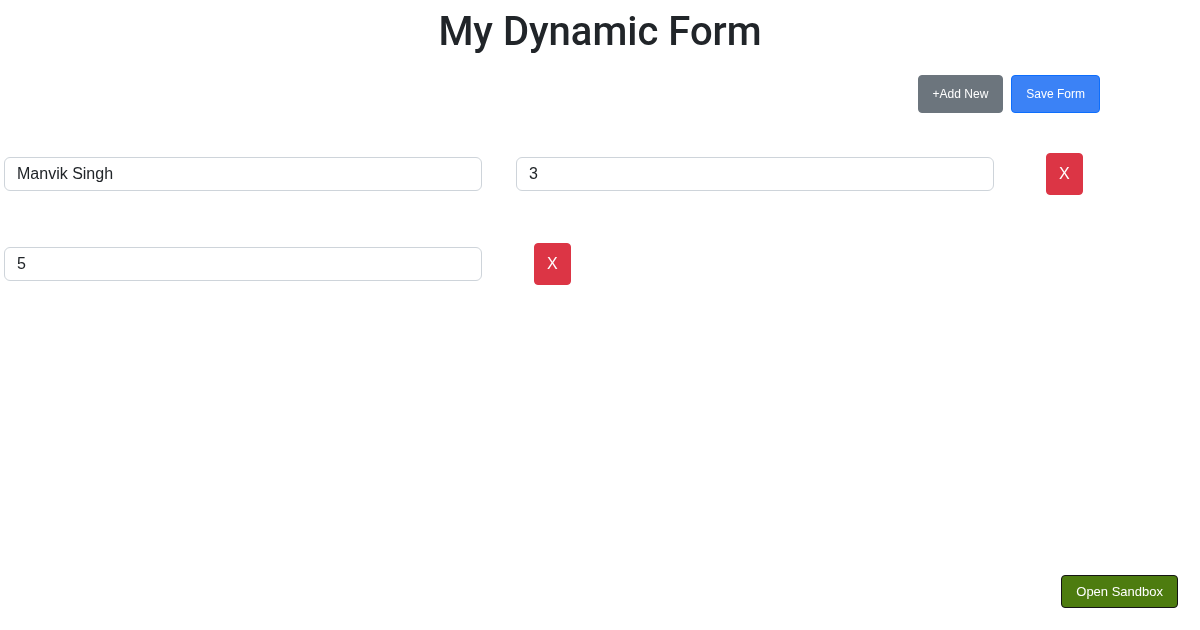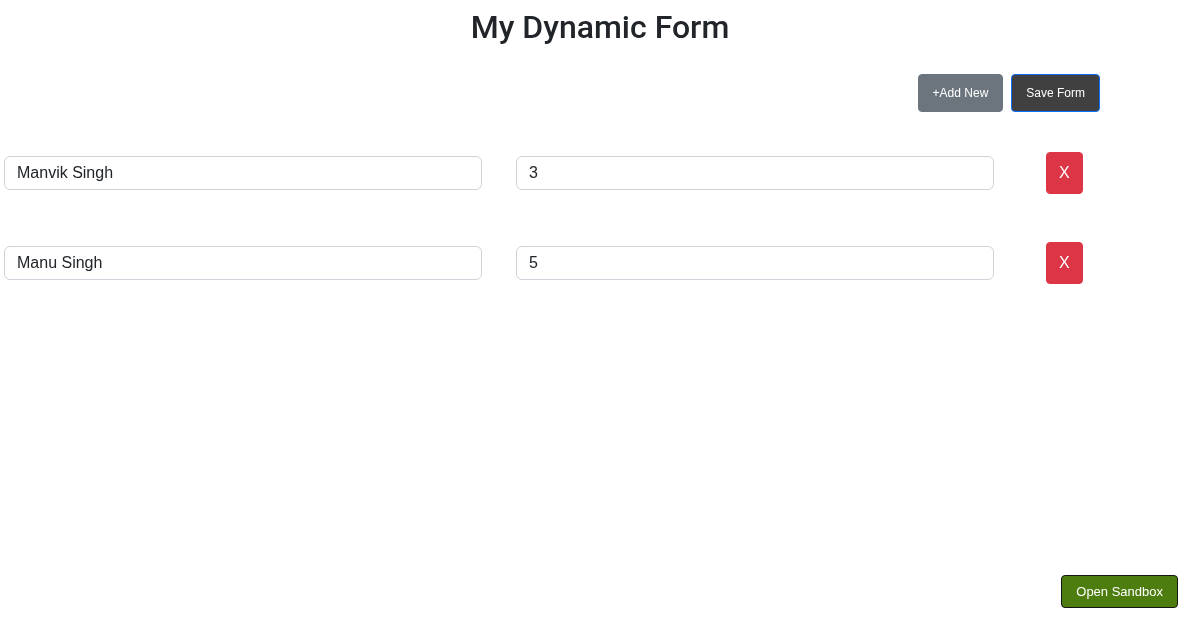--- a/index.html
+++ b/index.html
@@ -14,24 +14,24 @@
       width: 1200px;
       height: 630px;
       position: relative;
     }
     .container {
       width: 100%;
       padding: 0;
     }
     h1.page-title {
       text-align: center;
-      font-size: 32px;
+      font-size: 40px;
       font-weight: 500;
       margin-top: 8px;
-      margin-bottom: 28px;
+      margin-bottom: 20px;
       color: #212529;
     }
     .toolbar-row {
       width: 1000px;
       margin: 0 auto 40px auto;
       display: flex;
       justify-content: flex-end;
       gap: 8px;
     }
     .btn {
@@ -46,21 +46,21 @@
       border: 1px solid transparent;
       cursor: pointer;
       white-space: nowrap;
     }
     .btn-secondary {
       background-color: #6c757d;
       border-color: #6c757d;
       color: #fff;
     }
     .btn-primary {
-      background-color: #404040;
+      background-color: #3b82f6;
       border-color: #0d6efd;
       color: #fff;
     }
     .btn-danger {
       background-color: #dc3545;
       border-color: #dc3545;
       color: #fff;
       padding: 8px 12px;
       font-size: 16px;
     }
@@ -122,21 +122,20 @@
 
   <div class="form-rows">
 
     <div class="form-row">
       <input class="form-control name-input" type="text" value="Manvik Singh" style="">
       <input class="form-control value-input" type="text" value="3" style="">
       <button class="btn btn-danger">X</button>
     </div>
 
     <div class="form-row">
-      <input class="form-control name-input" type="text" value="Manu Singh" style="">
       <input class="form-control value-input" type="text" value="5" style="">
       <button class="btn btn-danger">X</button>
     </div>
 
   </div>
 
 </div>
 
 <button class="open-sandbox">Open Sandbox</button>
 

